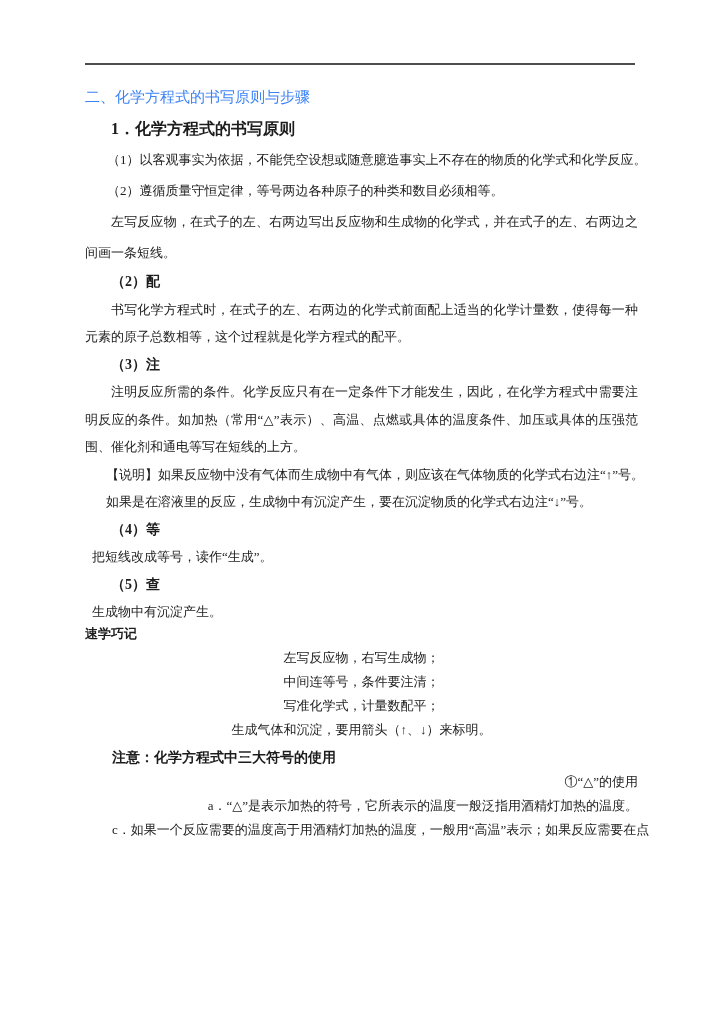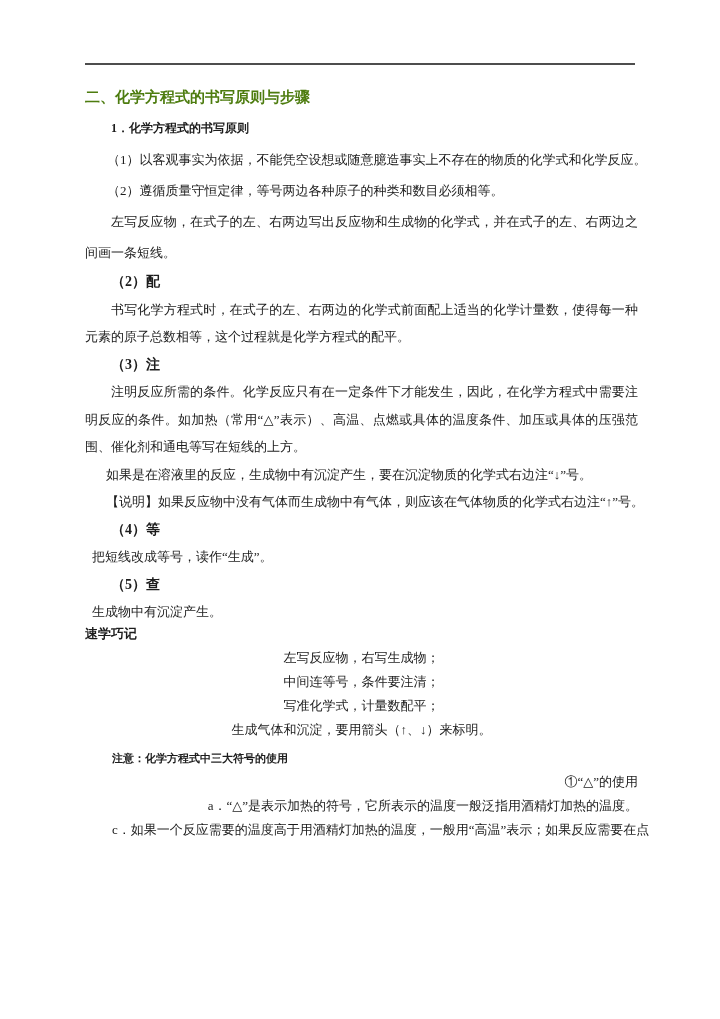--- a/index.html
+++ b/index.html
@@ -28,27 +28,27 @@
     font-size: 13px;
   }
   .content p { margin: 0; padding: 0; }
 
   .zoneA { line-height: 31px; }
   .zoneB { line-height: 27.5px; }
   .zoneC { line-height: 24px; margin-top: -4px; }
 
   .heading {
     margin-top: 17px !important;
-    color: #4d7c0f;
-    font-weight: bold;
+    color: #3b82f6;
+    font-weight: normal;
     font-size: 15px;
   }
   .t-num {                 
     font-weight: bold;
-    font-size: 12px;
+    font-size: 16px;
     margin-left: 26px !important;
   }
   .item {                  
     margin-left: 22px !important;
     white-space: nowrap;
   }
   .step-label {            
     font-weight: bold;
     font-size: 14px;
     margin-left: 26px !important;
@@ -66,21 +66,21 @@
     white-space: nowrap;
   }
   .center { text-align: center; }
   .mnemonic-title {
     font-weight: bold;
     font-size: 13px;
     text-align: left;
   }
   .notice-title {
     font-weight: bold;
-    font-size: 11px;
+    font-size: 14px;
     margin-left: 27px !important;
     margin-top: 4px !important;
     white-space: nowrap;
   }
   .notice-p {
     margin-left: 27px !important;
     white-space: nowrap;
     text-align: right;
   }
 </style>
@@ -98,22 +98,22 @@
       <p class="item">（1）以客观事实为依据，不能凭空设想或随意臆造事实上不存在的物质的化学式和化学反应。</p>
       <p class="item">（2）遵循质量守恒定律，等号两边各种原子的种类和数目必须相等。</p>
       <p class="body-p">左写反应物，在式子的左、右两边写出反应物和生成物的化学式，并在式子的左、右两边之间画一条短线。</p>
     </div>
 
     <div class="zoneB">
       <p class="step-label">（2）配</p>
       <p class="body-p">书写化学方程式时，在式子的左、右两边的化学式前面配上适当的化学计量数，使得每一种元素的原子总数相等，这个过程就是化学方程式的配平。</p>
       <p class="step-label">（3）注</p>
       <p class="body-p">注明反应所需的条件。化学反应只有在一定条件下才能发生，因此，在化学方程式中需要注明反应的条件。如加热（常用“△”表示）、高温、点燃或具体的温度条件、加压或具体的压强范围、催化剂和通电等写在短线的上方。</p>
+      <p class="note-p">【说明】如果反应物中没有气体而生成物中有气体，则应该在气体物质的化学式右边注“↑”号。</p>
       <p class="note-p">如果是在溶液里的反应，生成物中有沉淀产生，要在沉淀物质的化学式右边注“↓”号。</p>
-      <p class="note-p">【说明】如果反应物中没有气体而生成物中有气体，则应该在气体物质的化学式右边注“↑”号。</p>
       <p class="step-label">（4）等</p>
       <p class="flush-p">把短线改成等号，读作“生成”。</p>
       <p class="step-label">（5）查</p>
       <p class="flush-p">生成物中有沉淀产生。</p>
     </div>
 
     <div class="zoneC">
       <p class="mnemonic-title">速学巧记</p>
       <p class="center">左写反应物，右写生成物；</p>
       <p class="center">中间连等号，条件要注清；</p>

